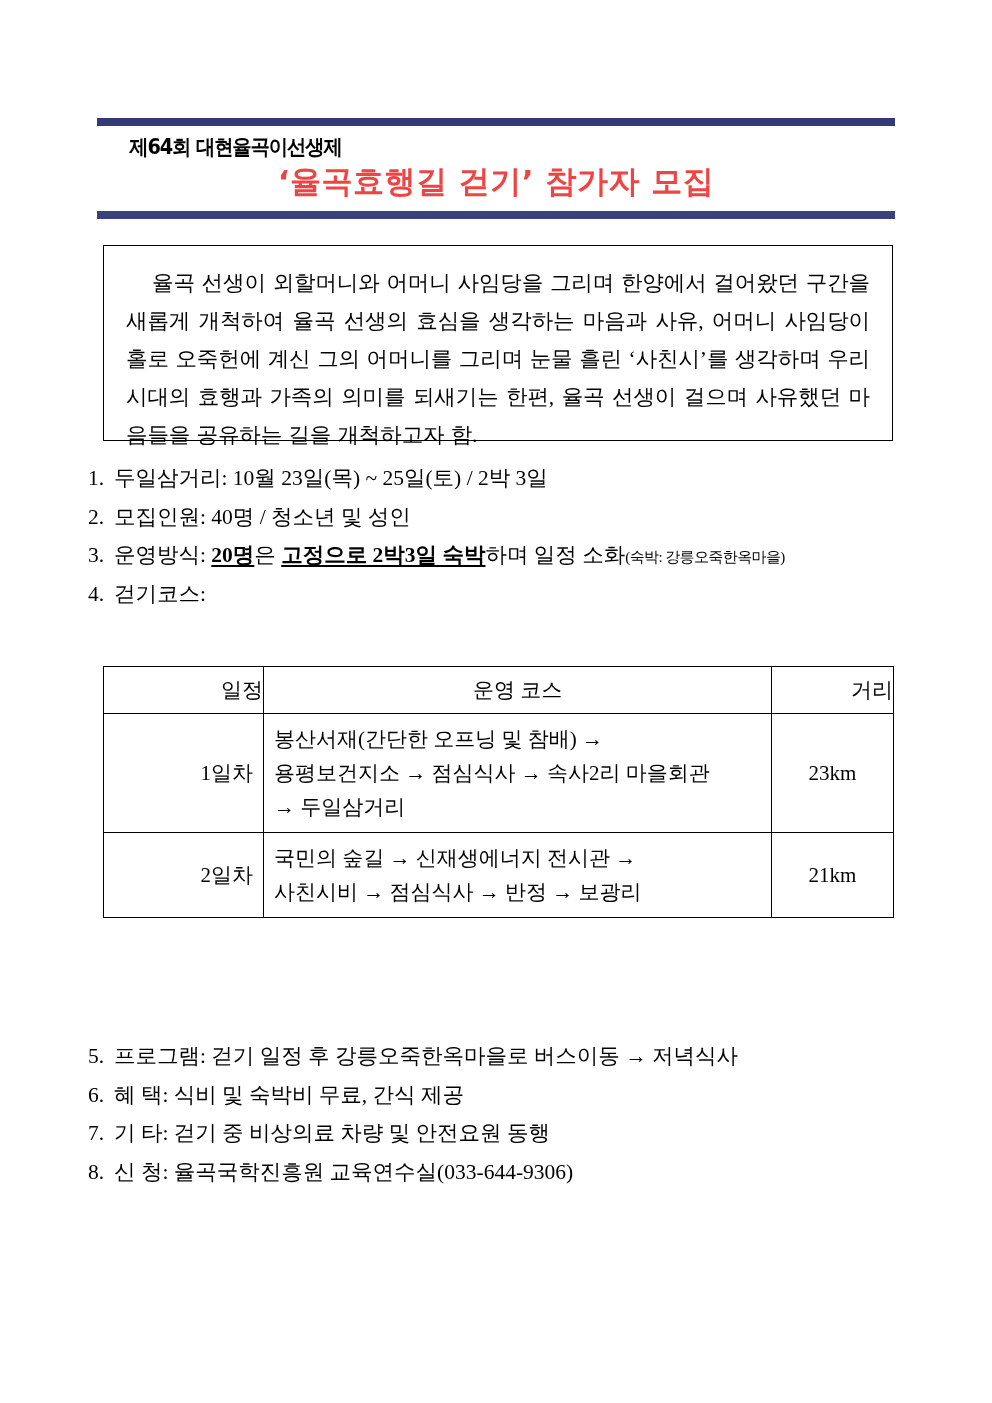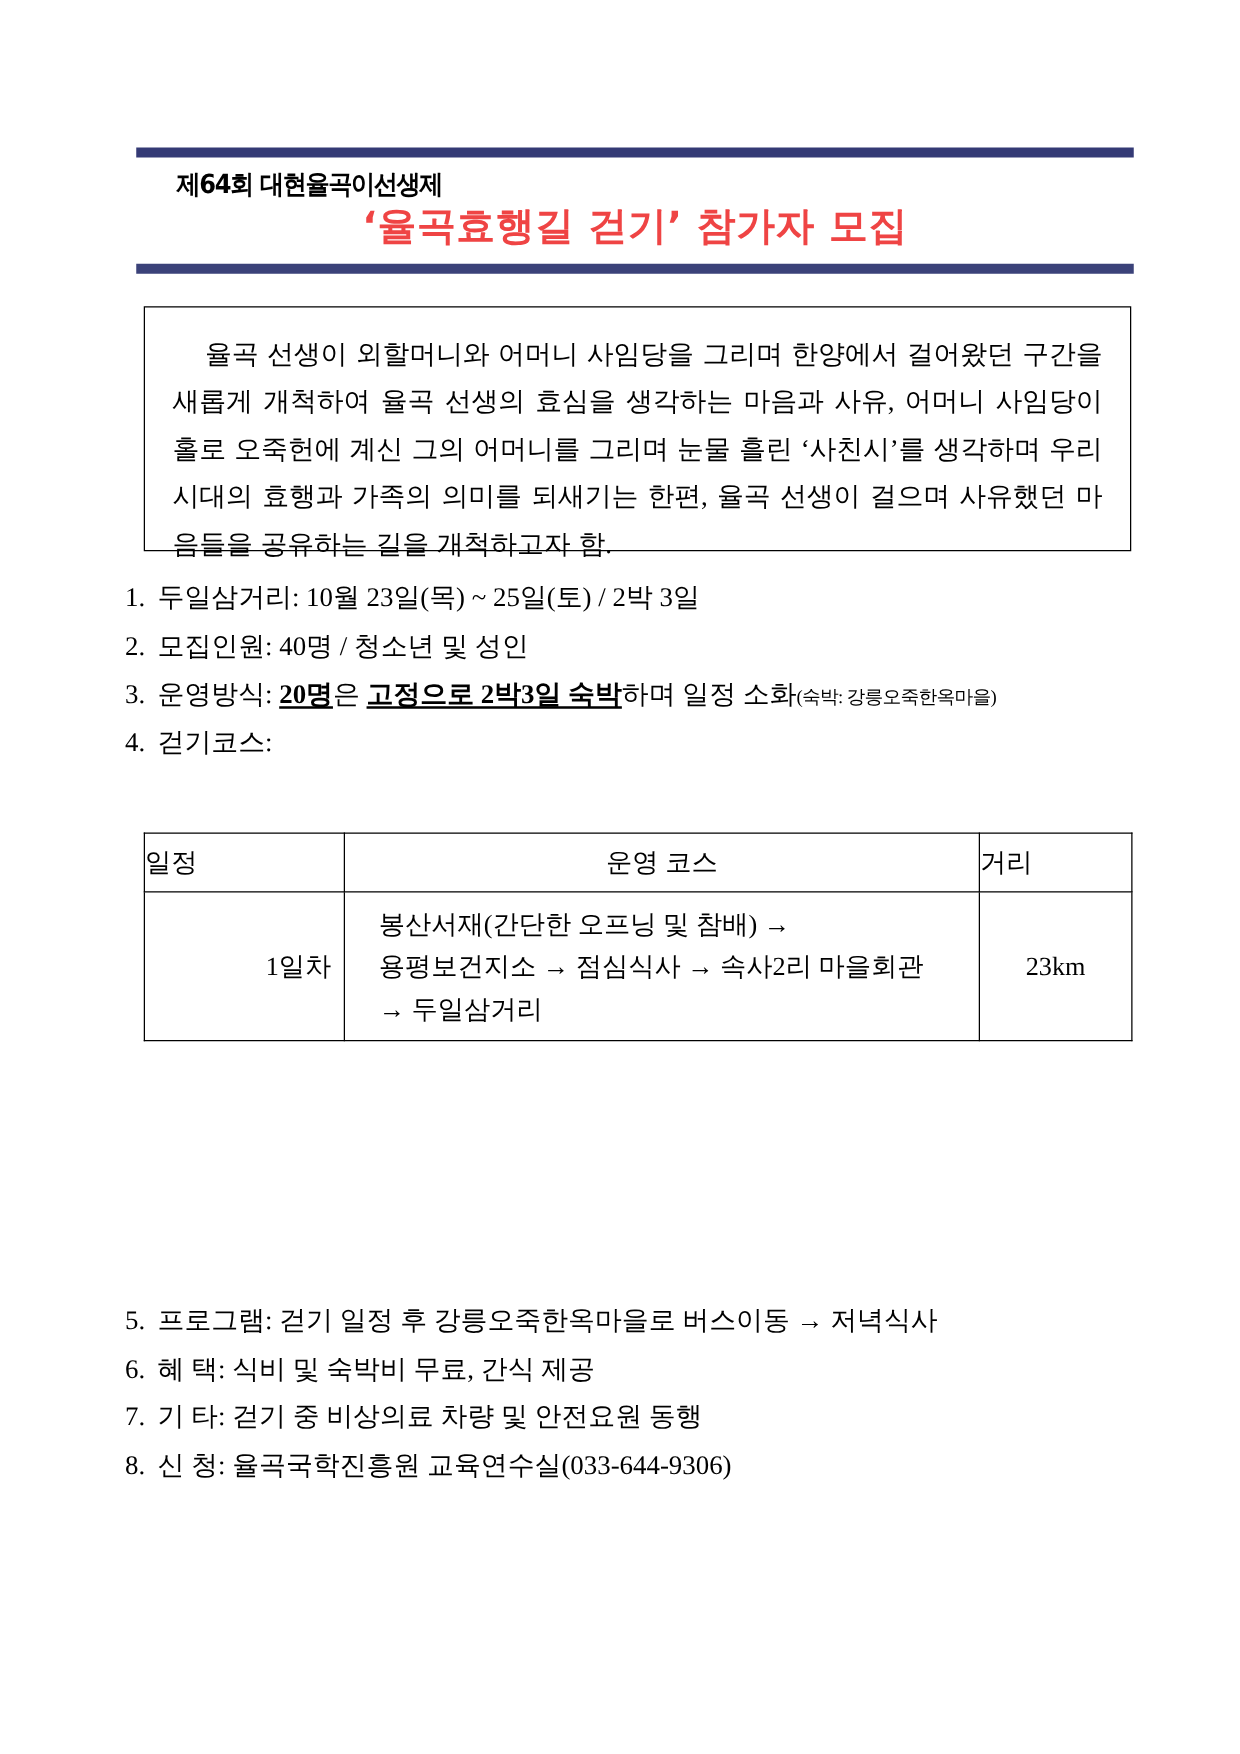--- a/index.html
+++ b/index.html
@@ -9,21 +9,21 @@
     height: 1403px;
     background: #ffffff;
     font-family: "Liberation Serif", "DejaVu Serif", serif;
     color: #000000;
     position: relative;
     overflow: hidden;
   }
 
   .page {
     position: absolute;
-    left: 12px; top: 0;
+    left: 0; top: 0;
     width: 833px;
     height: 1403px;
     padding: 0;
   }
 
   
   .header-block {
     position: absolute;
     left: 97px;
     top: 118px;
@@ -138,26 +138,25 @@
   }
   .course-table td, .course-table th {
     border: 1.3px solid #000;
     padding: 8px 10px;
     font-weight: normal;
   }
   .col-day  { width: 160px; text-align: right; }
   .col-course { width: 508px; text-align: left; padding-left: 20px; }
   .col-dist { width: 122px; text-align: center; }
   .course-table thead td {
-    text-align: left;
+    text-align: right;
     padding: 9px 0;
   }
   .course-cell-lines {
     line-height: 1.62;
-    margin-left: 17px;
   }
   .row-h1 td { height: 106px; }
   .row-h2 td { height: 84px; }
   .row-h3 td { height: 104px; }
 
   
   .footer-area {
     position: absolute;
     left: 88px;
     top: 1046px;
@@ -216,20 +215,28 @@
     <tbody>
       <tr class="row-h1">
         <td class="col-day">1일차</td>
         <td class="col-course">
           <div class="course-cell-lines">봉산서재(간단한 오프닝 및 참배) →</div>
           <div class="course-cell-lines">용평보건지소 → 점심식사 → 속사2리 마을회관</div>
           <div class="course-cell-lines">→ 두일삼거리</div>
         </td>
         <td class="col-dist">23km</td>
       </tr>
+      <tr class="row-h2">
+        <td class="col-day">2일차</td>
+        <td class="col-course">
+          <div class="course-cell-lines">국민의 숲길 → 신재생에너지 전시관 →</div>
+          <div class="course-cell-lines">사친시비 → 점심식사 → 반정 → 보광리</div>
+        </td>
+        <td class="col-dist">21km</td>
+      </tr>
     </tbody>
   </table>
 
   <div class="footer-area">
 
     <div class="li-row">
       <span class="li-num">5.</span>
       <span class="li-body"><span>프로그램:</span><span> 걷기 일정 후 강릉오죽한옥마을로 버스이동 → 저녁식사</span></span>
     </div>
 

